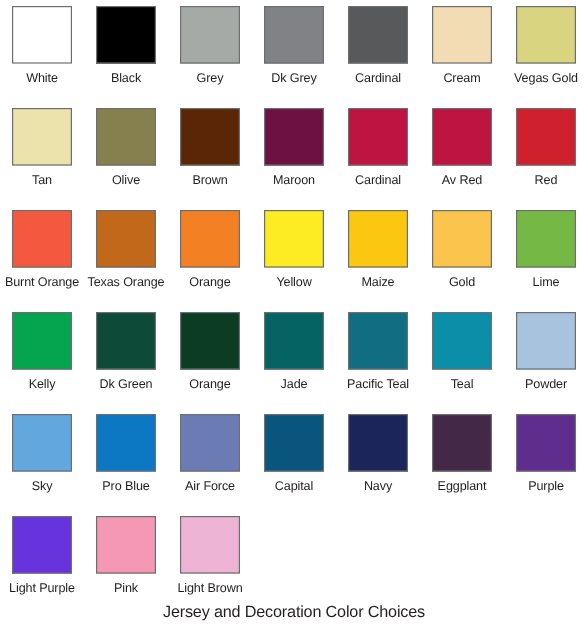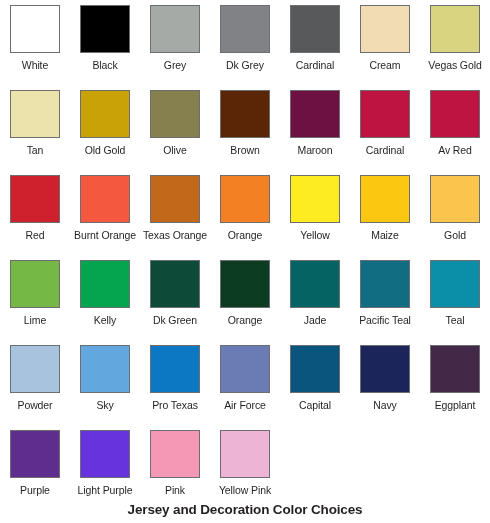--- a/index.html
+++ b/index.html
@@ -53,21 +53,21 @@
     white-space: nowrap;
     color: #231f20;
   }
   .chart-title {
     position: absolute;
     left: 0;
     right: 0;
     bottom: 6px;
     text-align: center;
     font-size: 13.5px;
-    font-weight: bold;
+    font-weight: normal;
     letter-spacing: -0.15px;
     color: #231f20;
   }
 </style>
 </head>
 <body>
 
 <div id="chart">
   <div class="swatch-grid">
       <div class="swatch-cell">
@@ -96,24 +96,20 @@
       </div>
       <div class="swatch-cell">
         <div class="swatch-chip" style="background-color: rgb(216, 212, 128);"></div>
         <div class="swatch-label">Vegas Gold</div>
       </div>
       <div class="swatch-cell">
         <div class="swatch-chip" style="background-color: rgb(236, 227, 172);"></div>
         <div class="swatch-label">Tan</div>
       </div>
       <div class="swatch-cell">
-        <div class="swatch-chip" style="background-color: rgb(201, 162, 7);"></div>
-        <div class="swatch-label">Old Gold</div>
-      </div>
-      <div class="swatch-cell">
         <div class="swatch-chip" style="background-color: rgb(133, 128, 78);"></div>
         <div class="swatch-label">Olive</div>
       </div>
       <div class="swatch-cell">
         <div class="swatch-chip" style="background-color: rgb(90, 38, 6);"></div>
         <div class="swatch-label">Brown</div>
       </div>
       <div class="swatch-cell">
         <div class="swatch-chip" style="background-color: rgb(108, 17, 66);"></div>
         <div class="swatch-label">Maroon</div>
@@ -185,21 +181,21 @@
       <div class="swatch-cell">
         <div class="swatch-chip" style="background-color: rgb(167, 195, 221);"></div>
         <div class="swatch-label">Powder</div>
       </div>
       <div class="swatch-cell">
         <div class="swatch-chip" style="background-color: rgb(99, 167, 223);"></div>
         <div class="swatch-label">Sky</div>
       </div>
       <div class="swatch-cell">
         <div class="swatch-chip" style="background-color: rgb(12, 120, 196);"></div>
-        <div class="swatch-label">Pro Texas</div>
+        <div class="swatch-label">Pro Blue</div>
       </div>
       <div class="swatch-cell">
         <div class="swatch-chip" style="background-color: rgb(107, 124, 180);"></div>
         <div class="swatch-label">Air Force</div>
       </div>
       <div class="swatch-cell">
         <div class="swatch-chip" style="background-color: rgb(10, 85, 125);"></div>
         <div class="swatch-label">Capital</div>
       </div>
       <div class="swatch-cell">
@@ -217,17 +213,17 @@
       <div class="swatch-cell">
         <div class="swatch-chip" style="background-color: rgb(102, 51, 221);"></div>
         <div class="swatch-label">Light Purple</div>
       </div>
       <div class="swatch-cell">
         <div class="swatch-chip" style="background-color: rgb(244, 152, 182);"></div>
         <div class="swatch-label">Pink</div>
       </div>
       <div class="swatch-cell">
         <div class="swatch-chip" style="background-color: rgb(238, 180, 214);"></div>
-        <div class="swatch-label">Yellow Pink</div>
+        <div class="swatch-label">Light Brown</div>
       </div>
     </div>
   <div class="chart-title">Jersey and Decoration Color Choices</div>
 </div>
 
 </body></html>

